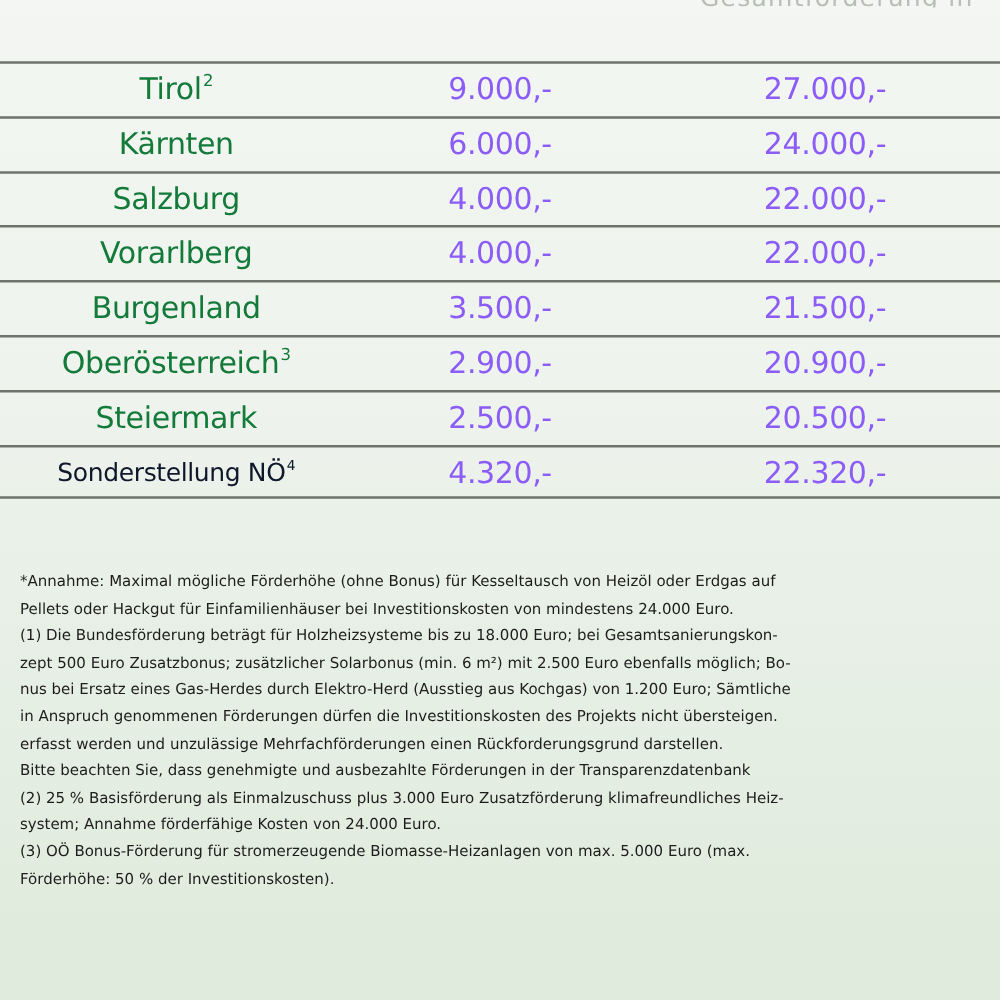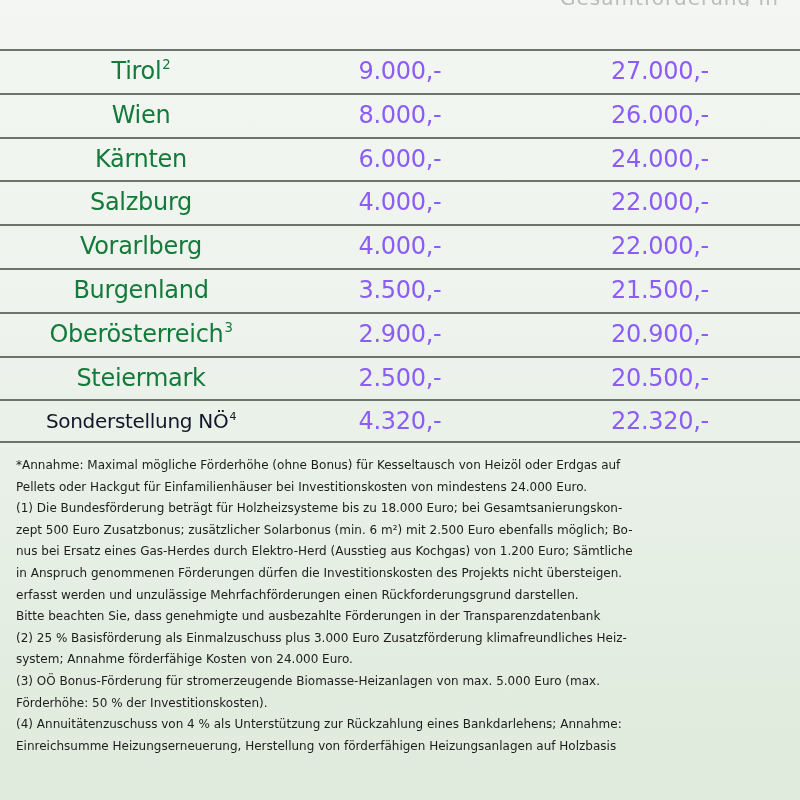--- a/index.html
+++ b/index.html
@@ -101,25 +101,20 @@
 
 <div class="header-stub">Gesamtförderung inkl. Bund</div>
 
 <div class="table">
   <div class="row">
     <div class="cell name"><span>Tirol</span><sup>2</sup></div>
     <div class="cell amount">9.000,-</div>
     <div class="cell total">27.000,-</div>
   </div>
   <div class="row">
-    <div class="cell name"><span>Wien</span></div>
-    <div class="cell amount">8.000,-</div>
-    <div class="cell total">26.000,-</div>
-  </div>
-  <div class="row">
     <div class="cell name"><span>Kärnten</span></div>
     <div class="cell amount">6.000,-</div>
     <div class="cell total">24.000,-</div>
   </div>
   <div class="row">
     <div class="cell name"><span>Salzburg</span></div>
     <div class="cell amount">4.000,-</div>
     <div class="cell total">22.000,-</div>
   </div>
   <div class="row">
@@ -163,17 +158,13 @@
     <span class="note-line">Bitte  beachten Sie, dass genehmigte und ausbezahlte Förderungen in der Transparenzdatenbank</span>
   </p>
   <p class="note">
     <span class="note-line">(2)  25 % Basisförderung als Einmalzuschuss plus 3.000 Euro Zusatzförderung klimafreundliches Heiz-</span>
     <span class="note-line">system; Annahme förderfähige Kosten von 24.000 Euro.</span>
   </p>
   <p class="note">
     <span class="note-line">(3)  OÖ Bonus-Förderung für stromerzeugende Biomasse-Heizanlagen von max. 5.000 Euro (max.</span>
     <span class="note-line">Förderhöhe: 50 % der Investitionskosten).</span>
   </p>
-  <p class="note">
-    <span class="note-line">(4)  Annuitätenzuschuss von 4 % als Unterstützung zur Rückzahlung eines Bankdarlehens; Annahme:</span>
-    <span class="note-line">Einreichsumme Heizungserneuerung, Herstellung von förderfähigen Heizungsanlagen auf Holzbasis</span>
-  </p>
 </div>
 
 </body></html>

